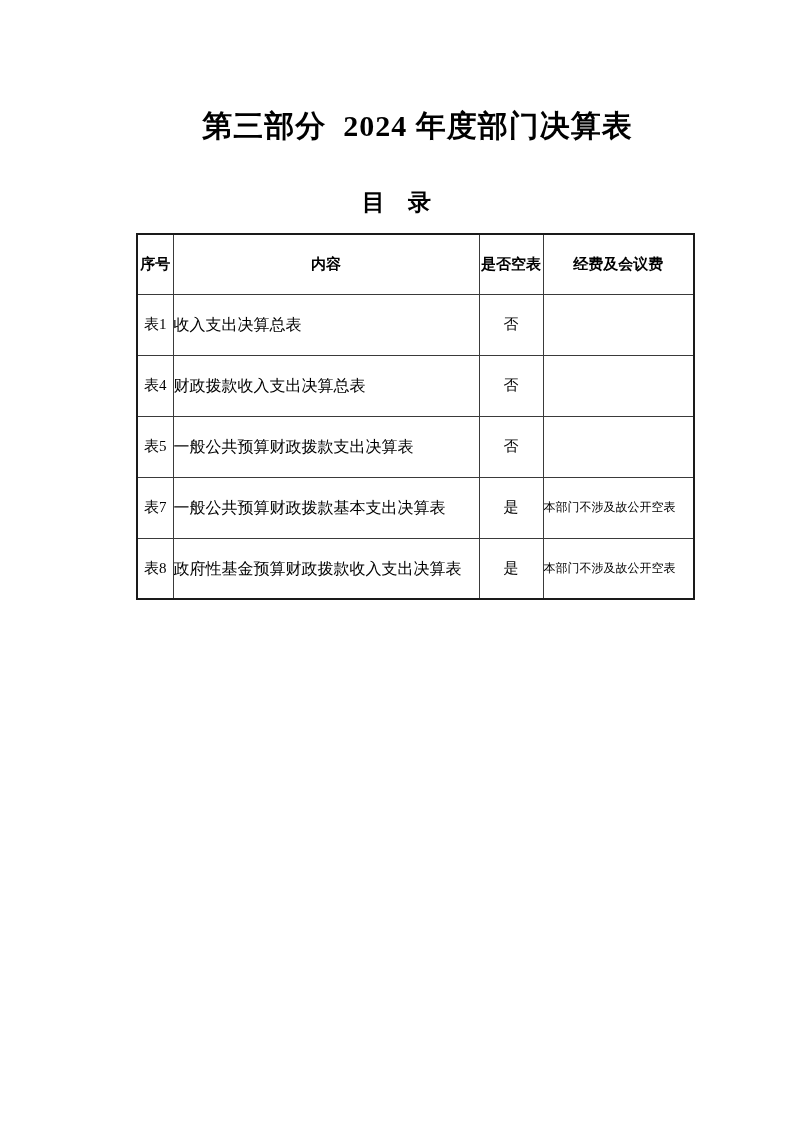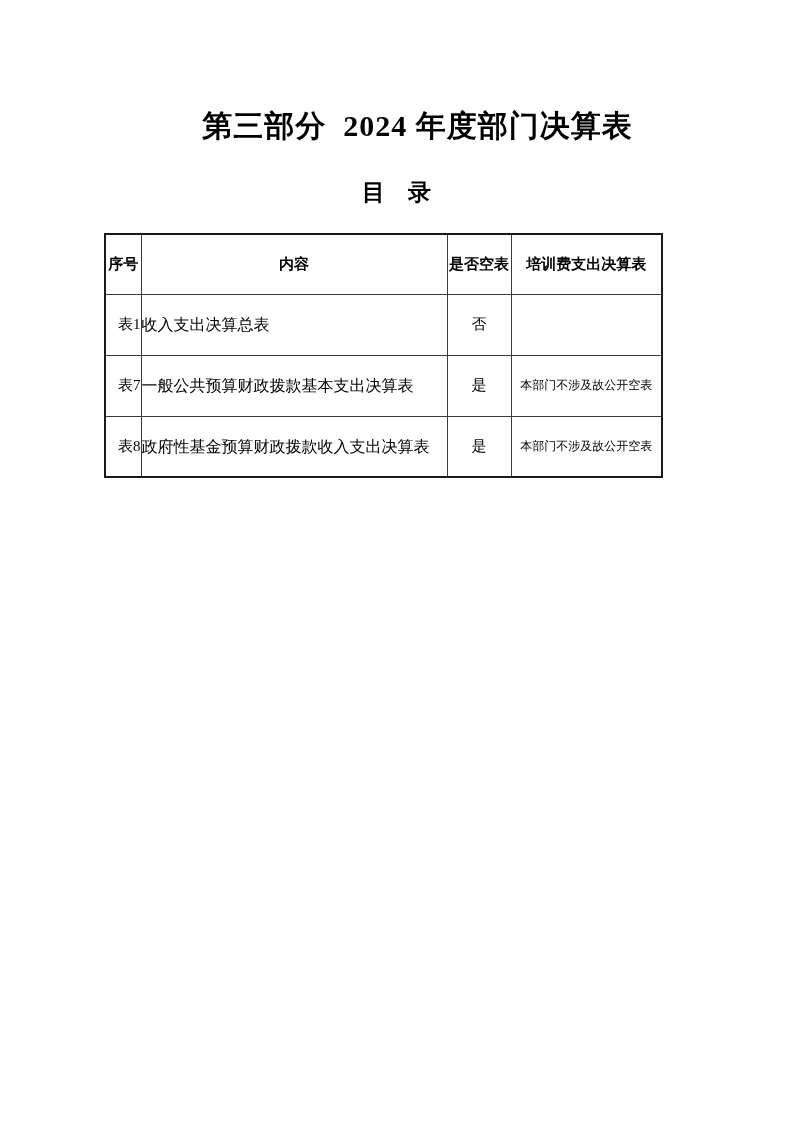--- a/index.html
+++ b/index.html
@@ -22,33 +22,33 @@
     font-family: "Liberation Serif", serif;
     font-size: 30px;
     font-weight: bold;
     letter-spacing: 1px;
     color: #000000;
     white-space: pre;
     margin-left: 21px;
   }
   .doc-subtitle {
     position: absolute;
-    top: 177px;
+    top: 187px;
     left: 0;
     width: 100%;
     text-align: center;
     font-family: "Liberation Sans", sans-serif;
     font-size: 23px;
     font-weight: bold;
     color: #000000;
     white-space: pre;
   }
   table.toc {
     position: absolute;
-    left: 104px;
+    left: 136px;
     top: 233px;
     width: 557px;
     border-collapse: collapse;
     table-layout: fixed;
     border: 2px solid #1a1a1a;
   }
   table.toc th, table.toc td {
     border: 1px solid #3a3a3a;
     padding: 0;
     vertical-align: middle;
@@ -58,36 +58,36 @@
   table.toc tbody tr { height: 61px; }
   th.h {
     font-family: "Liberation Sans", sans-serif;
     font-size: 15px;
     font-weight: bold;
     text-align: center;
     color: #000000;
   }
   td.c-no {
     font-size: 15px;
-    text-align: right;
+    text-align: center;
   }
   td.c-content {
     font-size: 16px;
     text-align: left;
     padding: 2px 4px 2px 5px;
     line-height: 21px;
     position: relative;
   }
   td.c-empty {
     font-size: 15px;
     text-align: center;
   }
   td.c-reason {
     font-size: 12px;
-    text-align: center;
+    text-align: left;
   }
   .green-mark {
     position: absolute;
     top: 0;
     left: 0;
     width: 0;
     height: 0;
     border-top: 7px solid #008000;
     border-right: 7px solid transparent;
   }
@@ -105,27 +105,39 @@
       <col style="width:36px">
       <col style="width:306px">
       <col style="width:64px">
       <col style="width:151px">
     </colgroup>
     <thead>
       <tr>
         <th class="h">序号</th>
         <th class="h">内容</th>
         <th class="h">是否空表</th>
-        <th class="h">培训费支出决算表</th>
+        <th class="h">经费及会议费</th>
       </tr>
     </thead>
     <tbody>
       <tr>
         <td class="c-no">表1</td>
         <td class="c-content">收入支出决算总表</td>
+        <td class="c-empty">否</td>
+        <td class="c-reason"></td>
+      </tr>
+      <tr>
+        <td class="c-no">表4</td>
+        <td class="c-content">财政拨款收入支出决算总表</td>
+        <td class="c-empty">否</td>
+        <td class="c-reason"></td>
+      </tr>
+      <tr>
+        <td class="c-no">表5</td>
+        <td class="c-content">一般公共预算财政拨款支出决算表</td>
         <td class="c-empty">否</td>
         <td class="c-reason"></td>
       </tr>
       <tr>
         <td class="c-no">表7</td>
         <td class="c-content">一般公共预算财政拨款基本支出决算表</td>
         <td class="c-empty">是</td>
         <td class="c-reason">本部门不涉及故公开空表</td>
       </tr>
       <tr>

